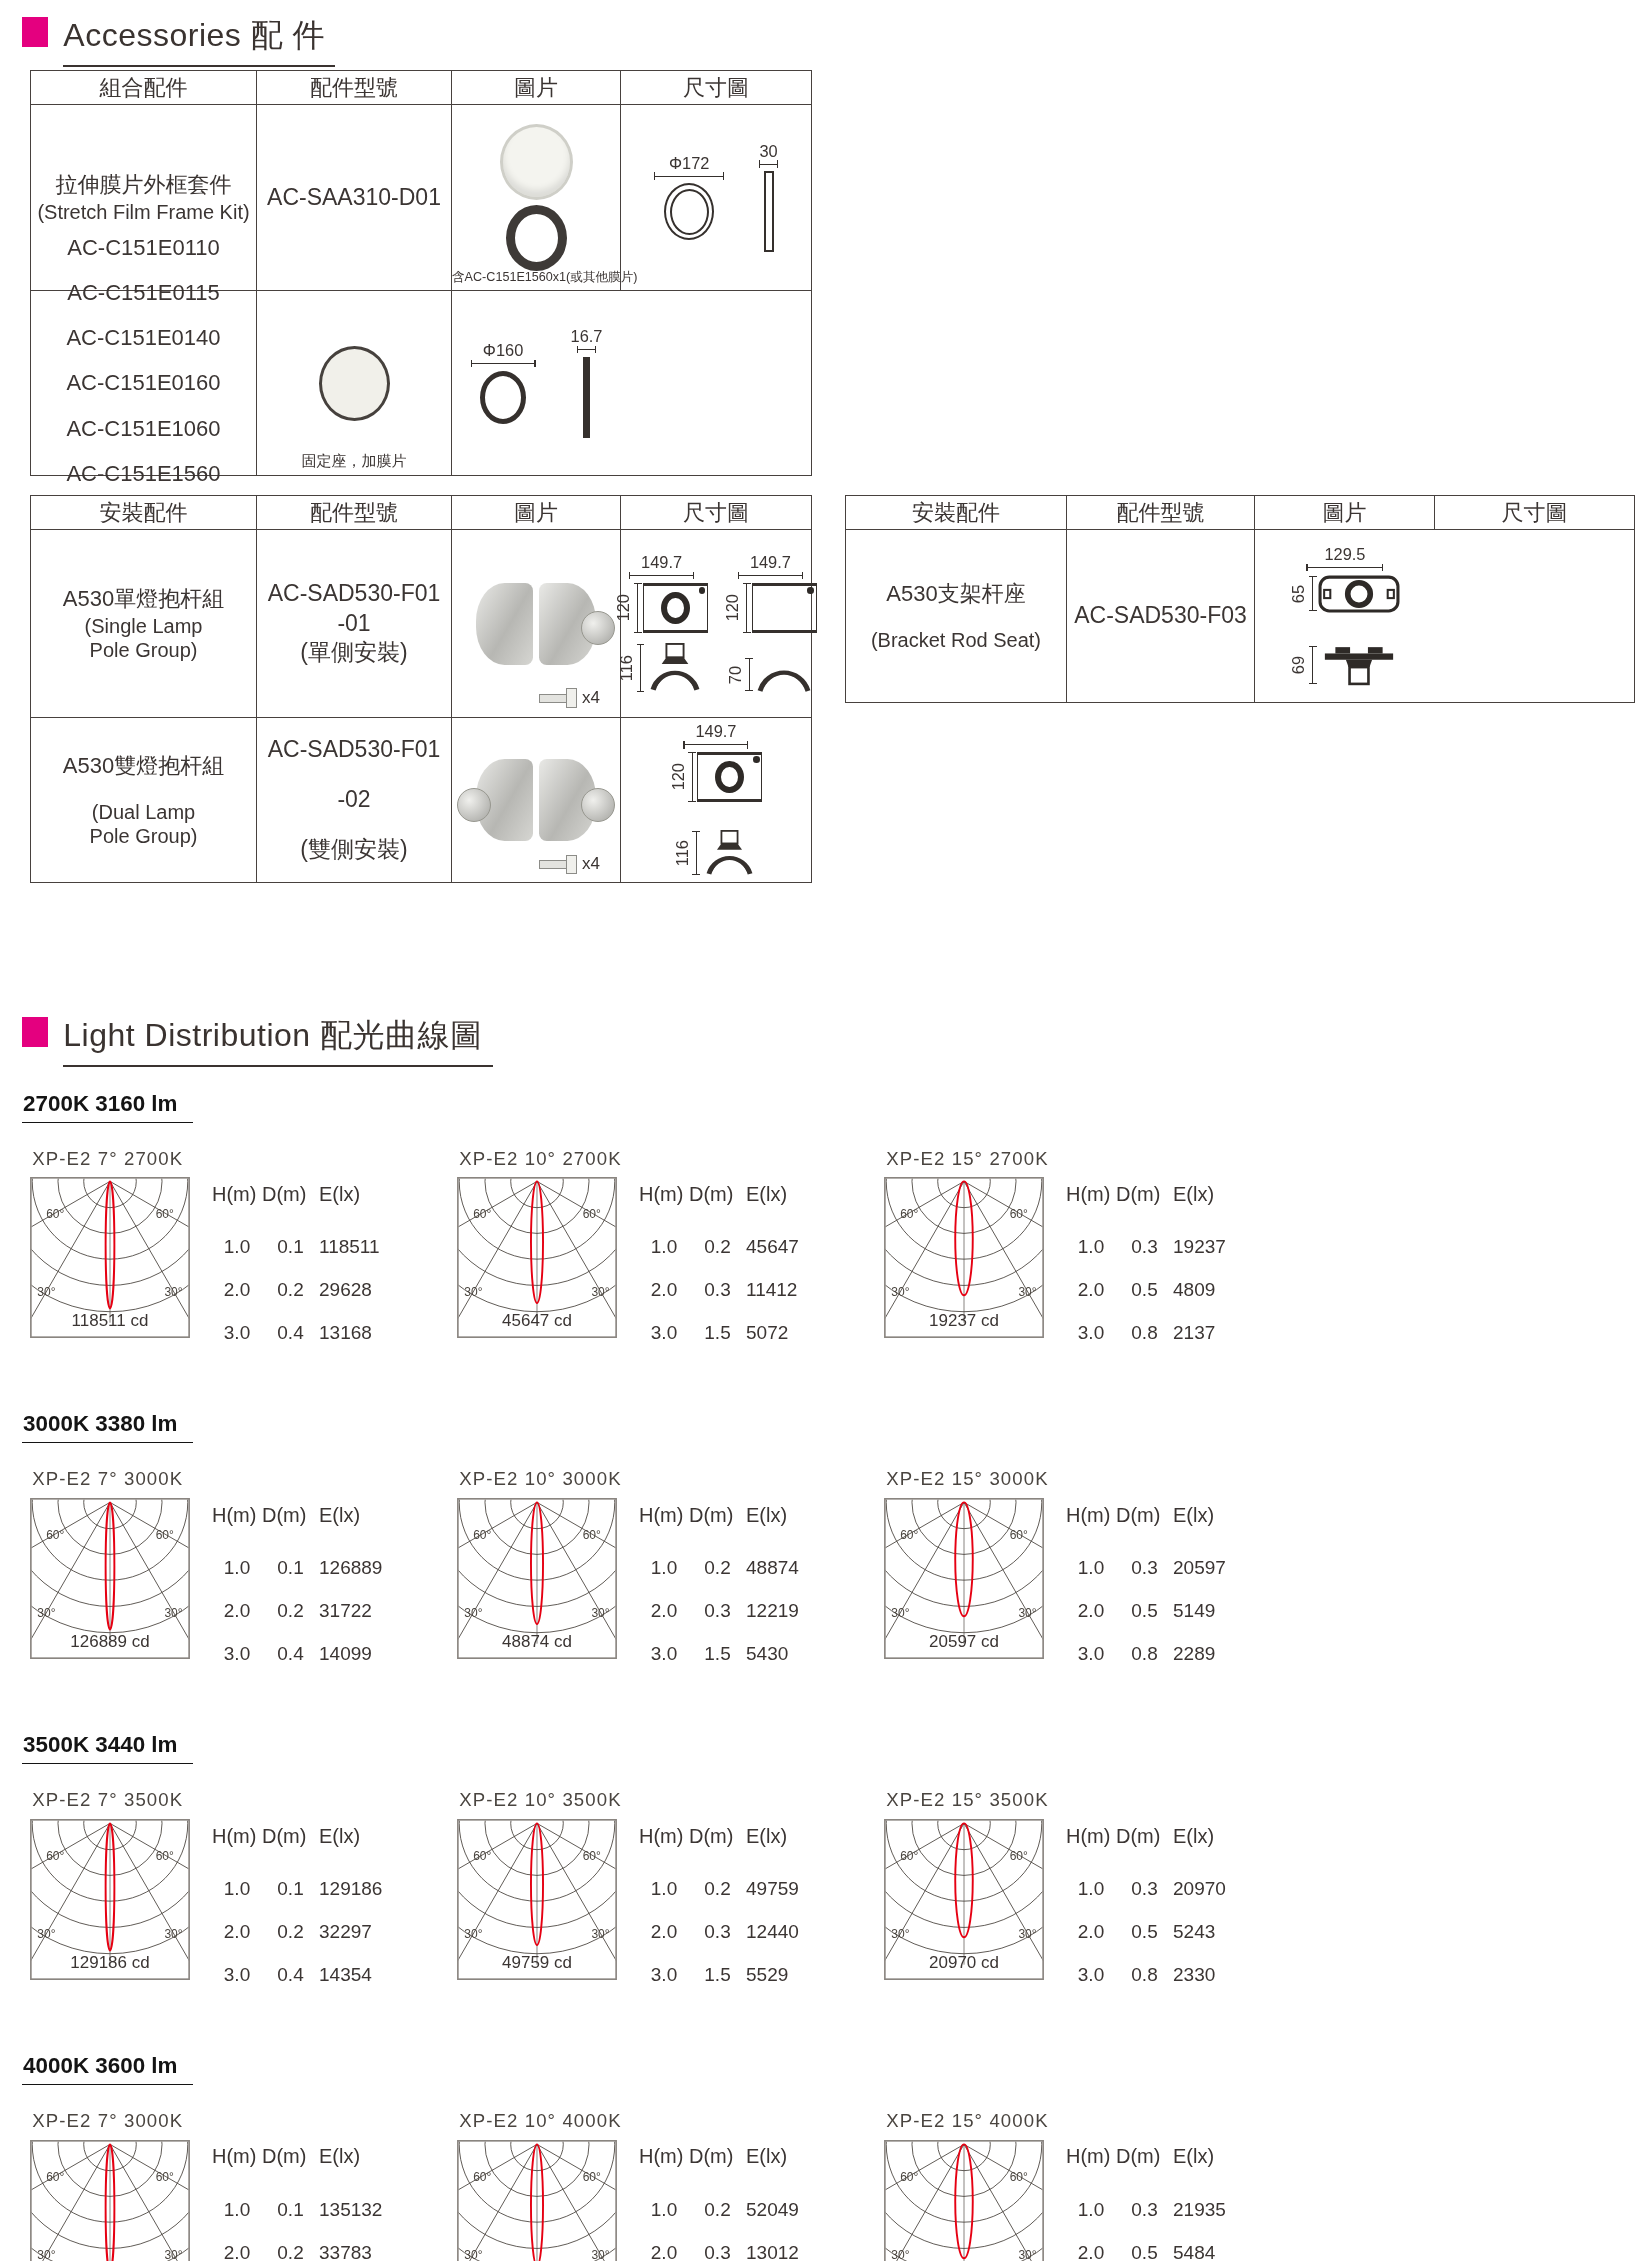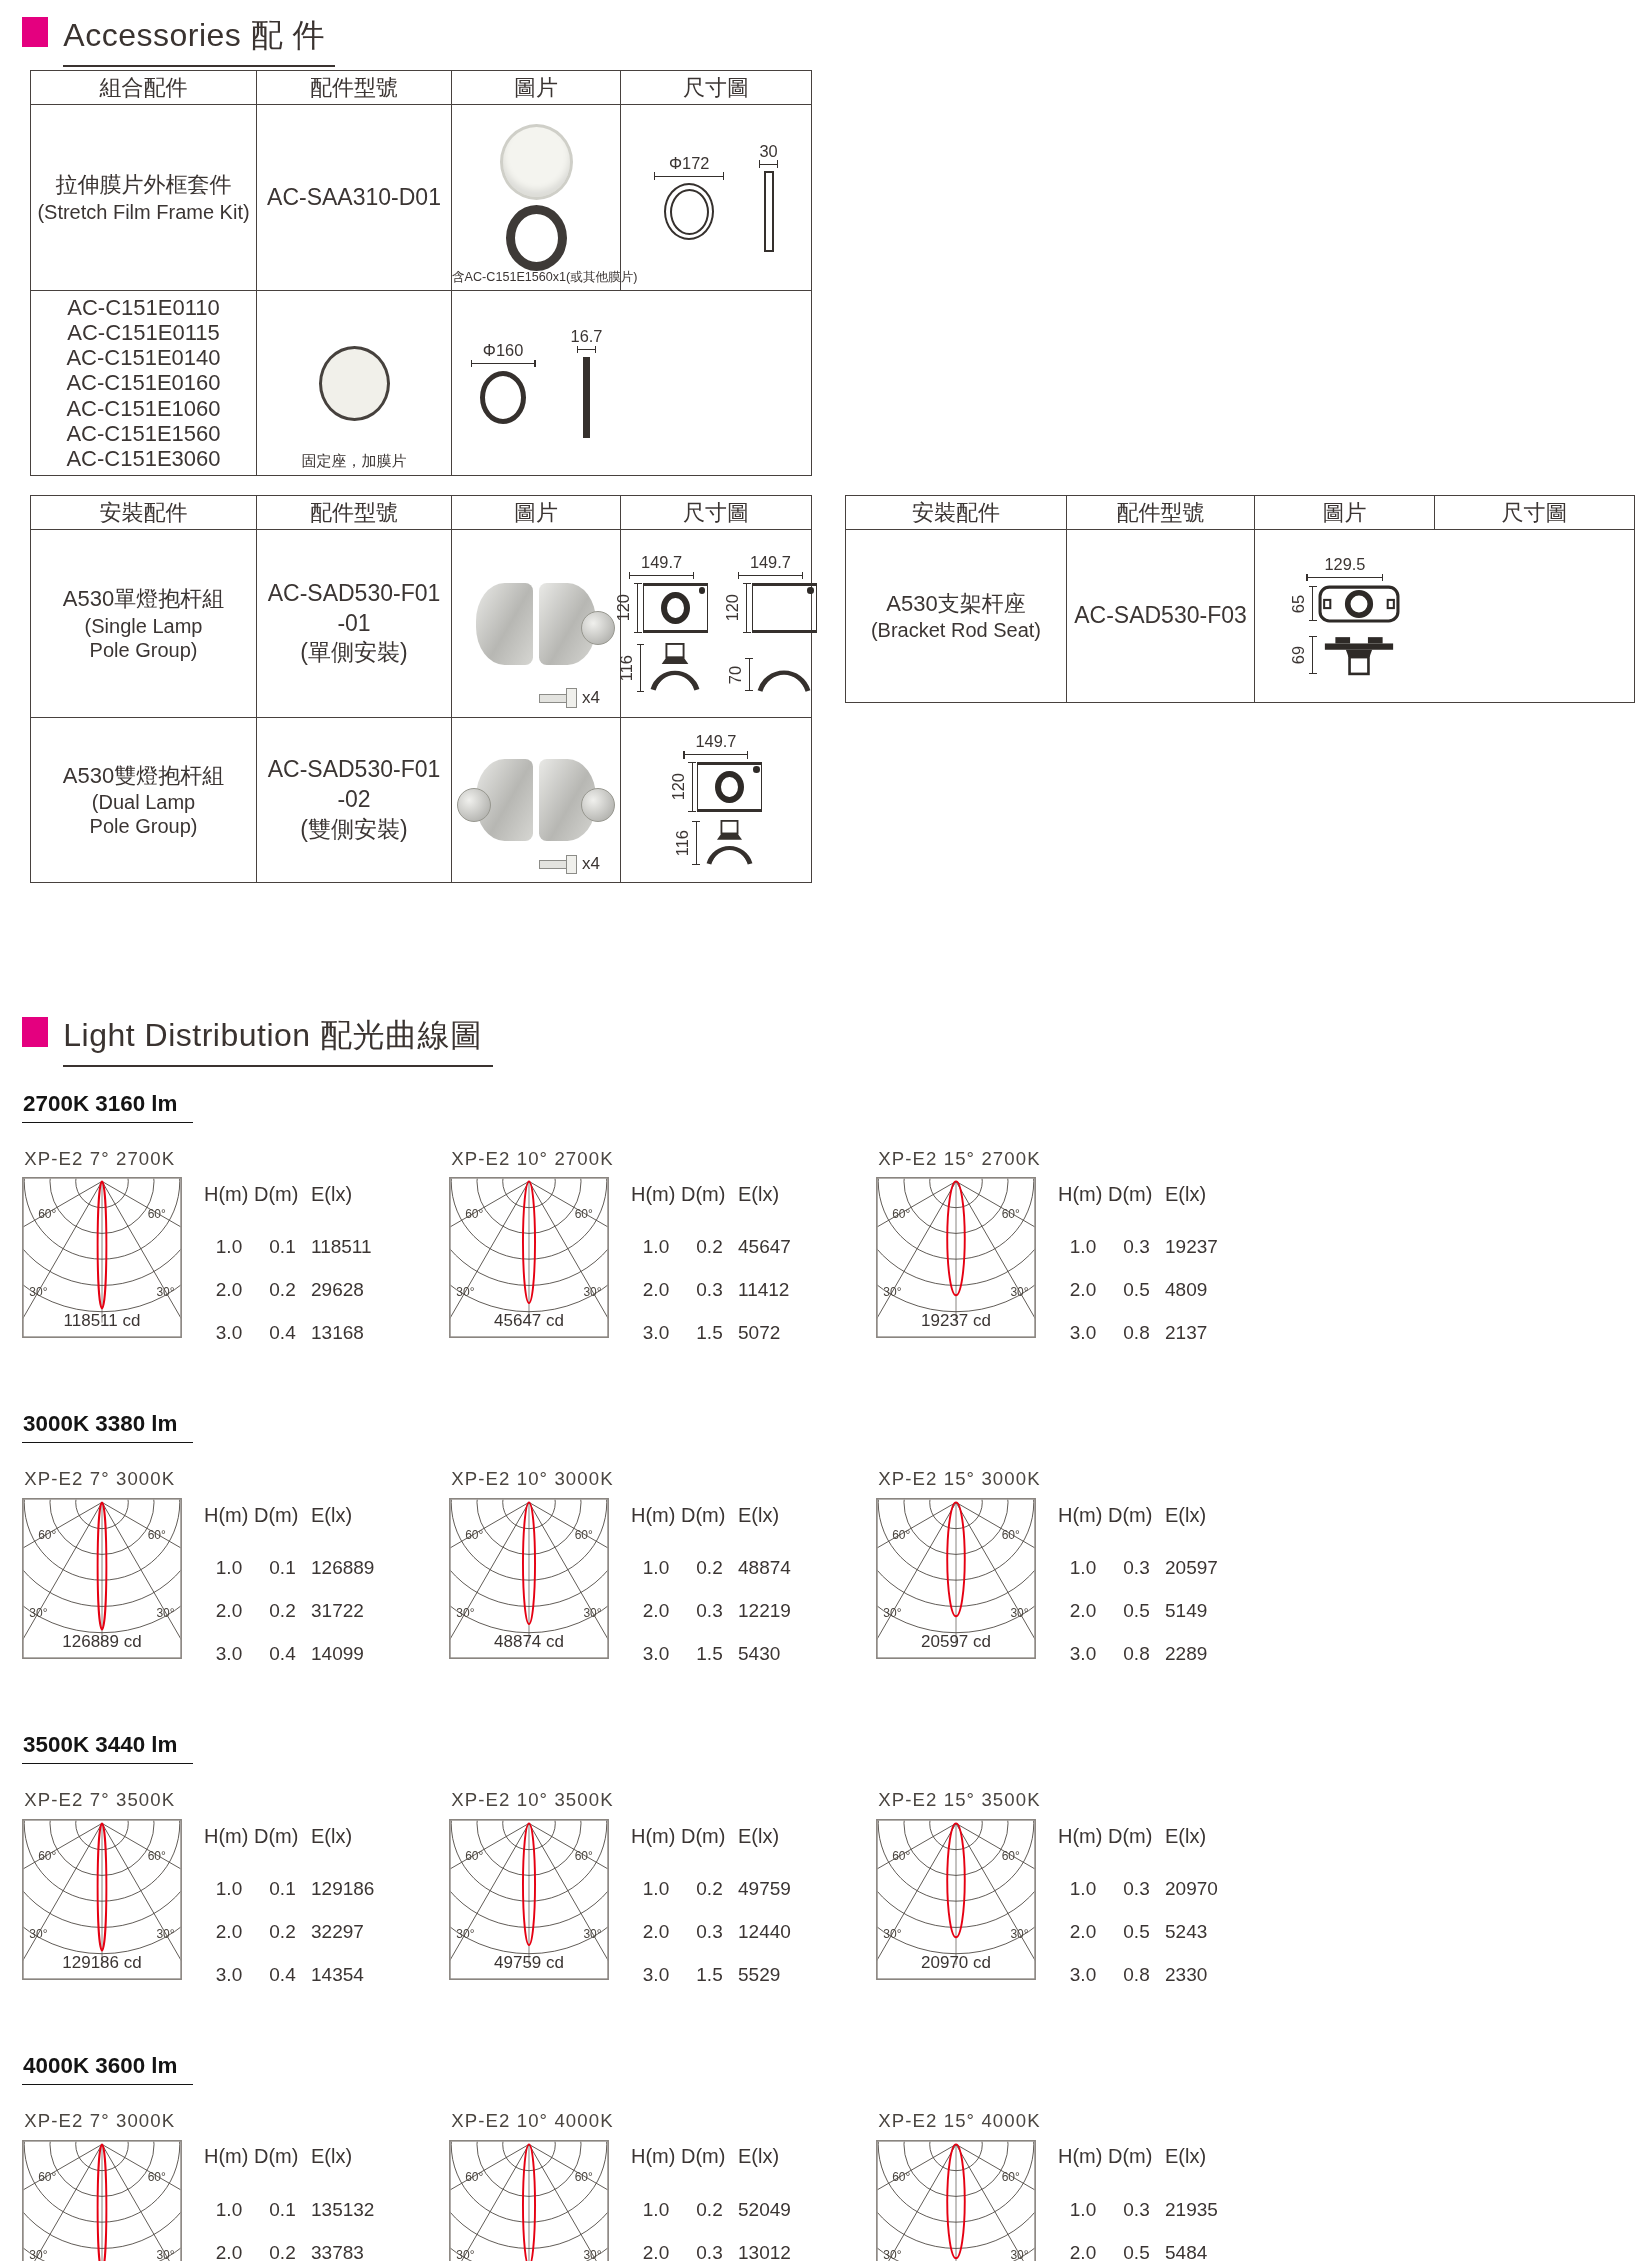--- a/index.html
+++ b/index.html
@@ -10,21 +10,21 @@
   .sec-head{display:flex;align-items:flex-start;gap:15.3px;}
   .sq-accent{width:26px;height:30px;margin-top:3.3px;flex:none;}
   .sec-title{font-size:32px;letter-spacing:0.5px;color:#3a3330;
              border-bottom:2.2px solid #3a3330;padding:0 10px 6.6px 0;white-space:nowrap;}
 
   
   .acc-table{position:absolute;display:grid;border:1.6px solid #47413e;background:#fff;}
   .cell{border-right:1.1px solid #47413e;border-bottom:1.1px solid #47413e;
         display:flex;flex-direction:column;align-items:center;justify-content:center;
         text-align:center;position:relative;padding:3.3px;box-sizing:border-box;}
-  .cell.lc{border-right:none;text-align:center;} .cell.lr{border-bottom:none;}
+  .cell.lc{border-right:none;text-align:center;} .cell.lr{border-bottom:none;gap:20px;}
   .hcell{font-size:22px;}
   .name1{font-size:22px;line-height:1.25;}
   .name2{font-size:20px;line-height:1.2;margin-top:1.1px;}
   .partno{font-size:23px;line-height:1.3;}
   .partno-sm{font-size:22px;line-height:1.14;}
   .caption{position:absolute;bottom:4.4px;left:0;width:100%;font-size:12.6px;white-space:nowrap;}
 
   
   .disc-light{width:67px;height:70px;border-radius:50%;background:#f4f4ef;
               border:3.8px solid #cfcfc8;box-shadow:inset 0 -6.6px 7.7px rgba(0,0,0,.10);}
@@ -68,21 +68,21 @@
   .dims-flex{display:flex;gap:35px;align-items:center;justify-content:center;}
   .dims-grid{display:grid;grid-template-columns:auto auto;gap:10px 16.4px;align-items:end;justify-items:center;}
   .fig{display:flex;flex-direction:column;align-items:center;}
   .figrow{display:flex;align-items:center;gap:4.4px;}
 
   
   .dist-group{margin-top:57px;}
   .dist-group.first{margin-top:24px;}
   .group-label{display:inline-block;font-size:22.4px;font-weight:bold;color:#141414;
                border-bottom:1.6px solid #141414;padding:0 15.3px 5px 1.1px;}
-  .dist-row{display:flex;margin-top:25px;}
+  .dist-row{display:flex;margin-top:25px;margin-left:8px;}
   .unit{width:427px;flex:none;}
   .unit-title{font-size:18.6px;color:#4a4540;margin:0 0 7.7px 2.2px;letter-spacing:1.1px;}
   .unit-body{display:flex;}
   .dtable{display:grid;grid-template-columns:50px 57px 92px;margin-left:22px;margin-top:2.2px;
           grid-template-rows:46px 43px 43px 43px;align-items:center;}
   .dt-h{font-size:20px;align-self:start;padding-top:3.3px;}
   .dt-c{font-size:19px;text-align:center;}
   .dt-c.e{text-align:left;padding-right:3.3px;}
   svg text{font-family:"Liberation Sans",sans-serif;}
 </style>

